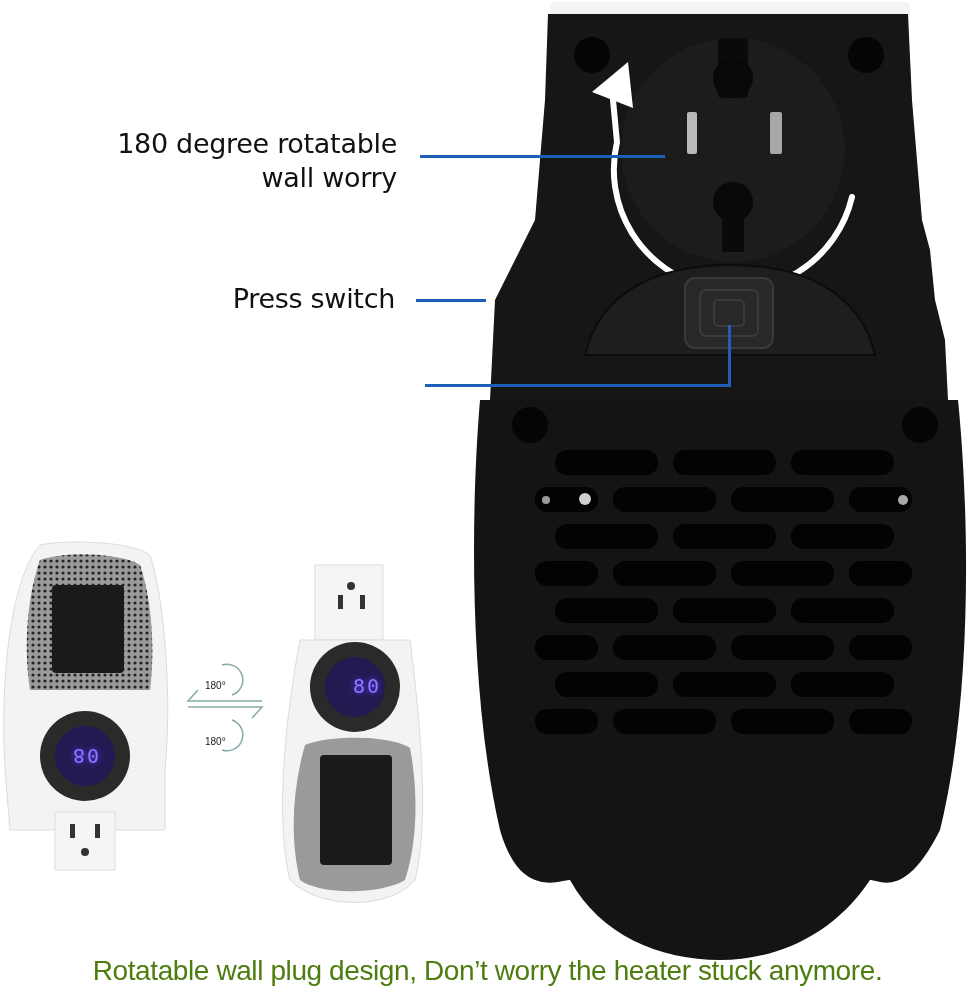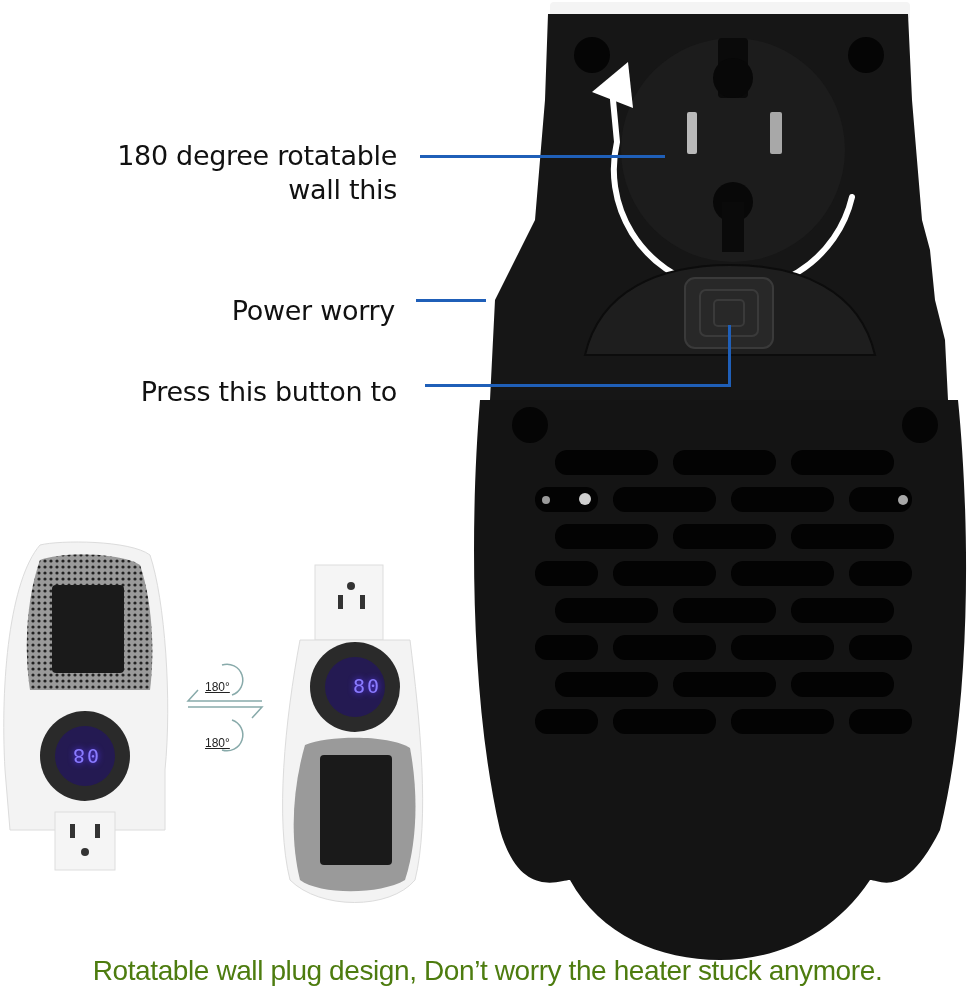--- a/index.html
+++ b/index.html
@@ -1,24 +1,24 @@
 <!DOCTYPE html>
 <html><head>
 <meta charset="utf-8">
 <style>
   html, body { margin: 0; padding: 0; background: #ffffff; }
   body { width: 975px; height: 994px; position: relative; overflow: hidden; font-family: "DejaVu Sans", "Liberation Sans", sans-serif; }
-  .callout { position: absolute; text-align: right; color: #111; font-size: 27px; line-height: 34px; letter-spacing: -0.3px; margin-top: 12px; }
+  .callout { position: absolute; text-align: right; color: #111; font-size: 27px; line-height: 34px; letter-spacing: -0.3px; }
   .callout span { display: block; }
   .leader { position: absolute; background: #1f5fb8; height: 3px; }
   .leader-v { position: absolute; background: #1f5fb8; width: 3px; }
   .caption { position: absolute; left: 0; right: 0; top: 955px; text-align: center; font-family: "Liberation Sans", sans-serif; font-size: 28px; color: #4d7c0f; letter-spacing: -0.4px; }
   svg { position: absolute; left: 0; top: 0; }
   .disp-text { position: absolute; color: #8a7bff; font-family: "DejaVu Sans Mono", monospace; font-size: 20px; text-shadow: 0 0 6px #5b3bff; letter-spacing: 2px; padding-left: 12px; }
-  .deg-label { position: absolute; font-family: "Liberation Sans", sans-serif; font-size: 12px; color: #222; text-decoration: underline; }
+  .deg-label { position: absolute; font-family: "Liberation Sans", sans-serif; font-size: 10px; color: #222; }
 </style>
 </head>
 <body>
 
 <svg width="975" height="994" viewBox="0 0 975 994">
 
   <g>
 
     <rect x="550" y="2" width="360" height="18" rx="4" fill="#f4f4f4"></rect>
 
@@ -125,28 +125,27 @@
 </svg>
 
 <div class="disp-text" style="left:71px; top:744px; transform:rotate(180deg);">08</div>
 <div class="disp-text" style="left:341px; top:674px;">80</div>
 
 <div class="deg-label" style="left:205px; top:680px;">180°</div>
 <div class="deg-label" style="left:205px; top:736px;">180°</div>
 
 <div class="callout" style="right:578px; top:127px;">
   <span>180 degree rotatable</span>
-  <span>wall this</span>
+  <span>wall worry</span>
 </div>
 <div class="leader" style="left:420px; top:155px; width:245px;"></div>
 
 <div class="callout" style="right:580px; top:282px;">
-  <span>Power worry</span>
+  <span>Press switch</span>
 </div>
 <div class="leader" style="left:416px; top:299px; width:70px;"></div>
 
 <div class="callout" style="right:578px; top:363px;">
-  <span>Press this button to</span>
 </div>
 <div class="leader" style="left:425px; top:384px; width:306px;"></div>
 <div class="leader-v" style="left:728px; top:325px; height:62px;"></div>
 
 <div class="caption">Rotatable wall plug design, Don’t worry the heater stuck anymore.</div>
 
 </body></html>

